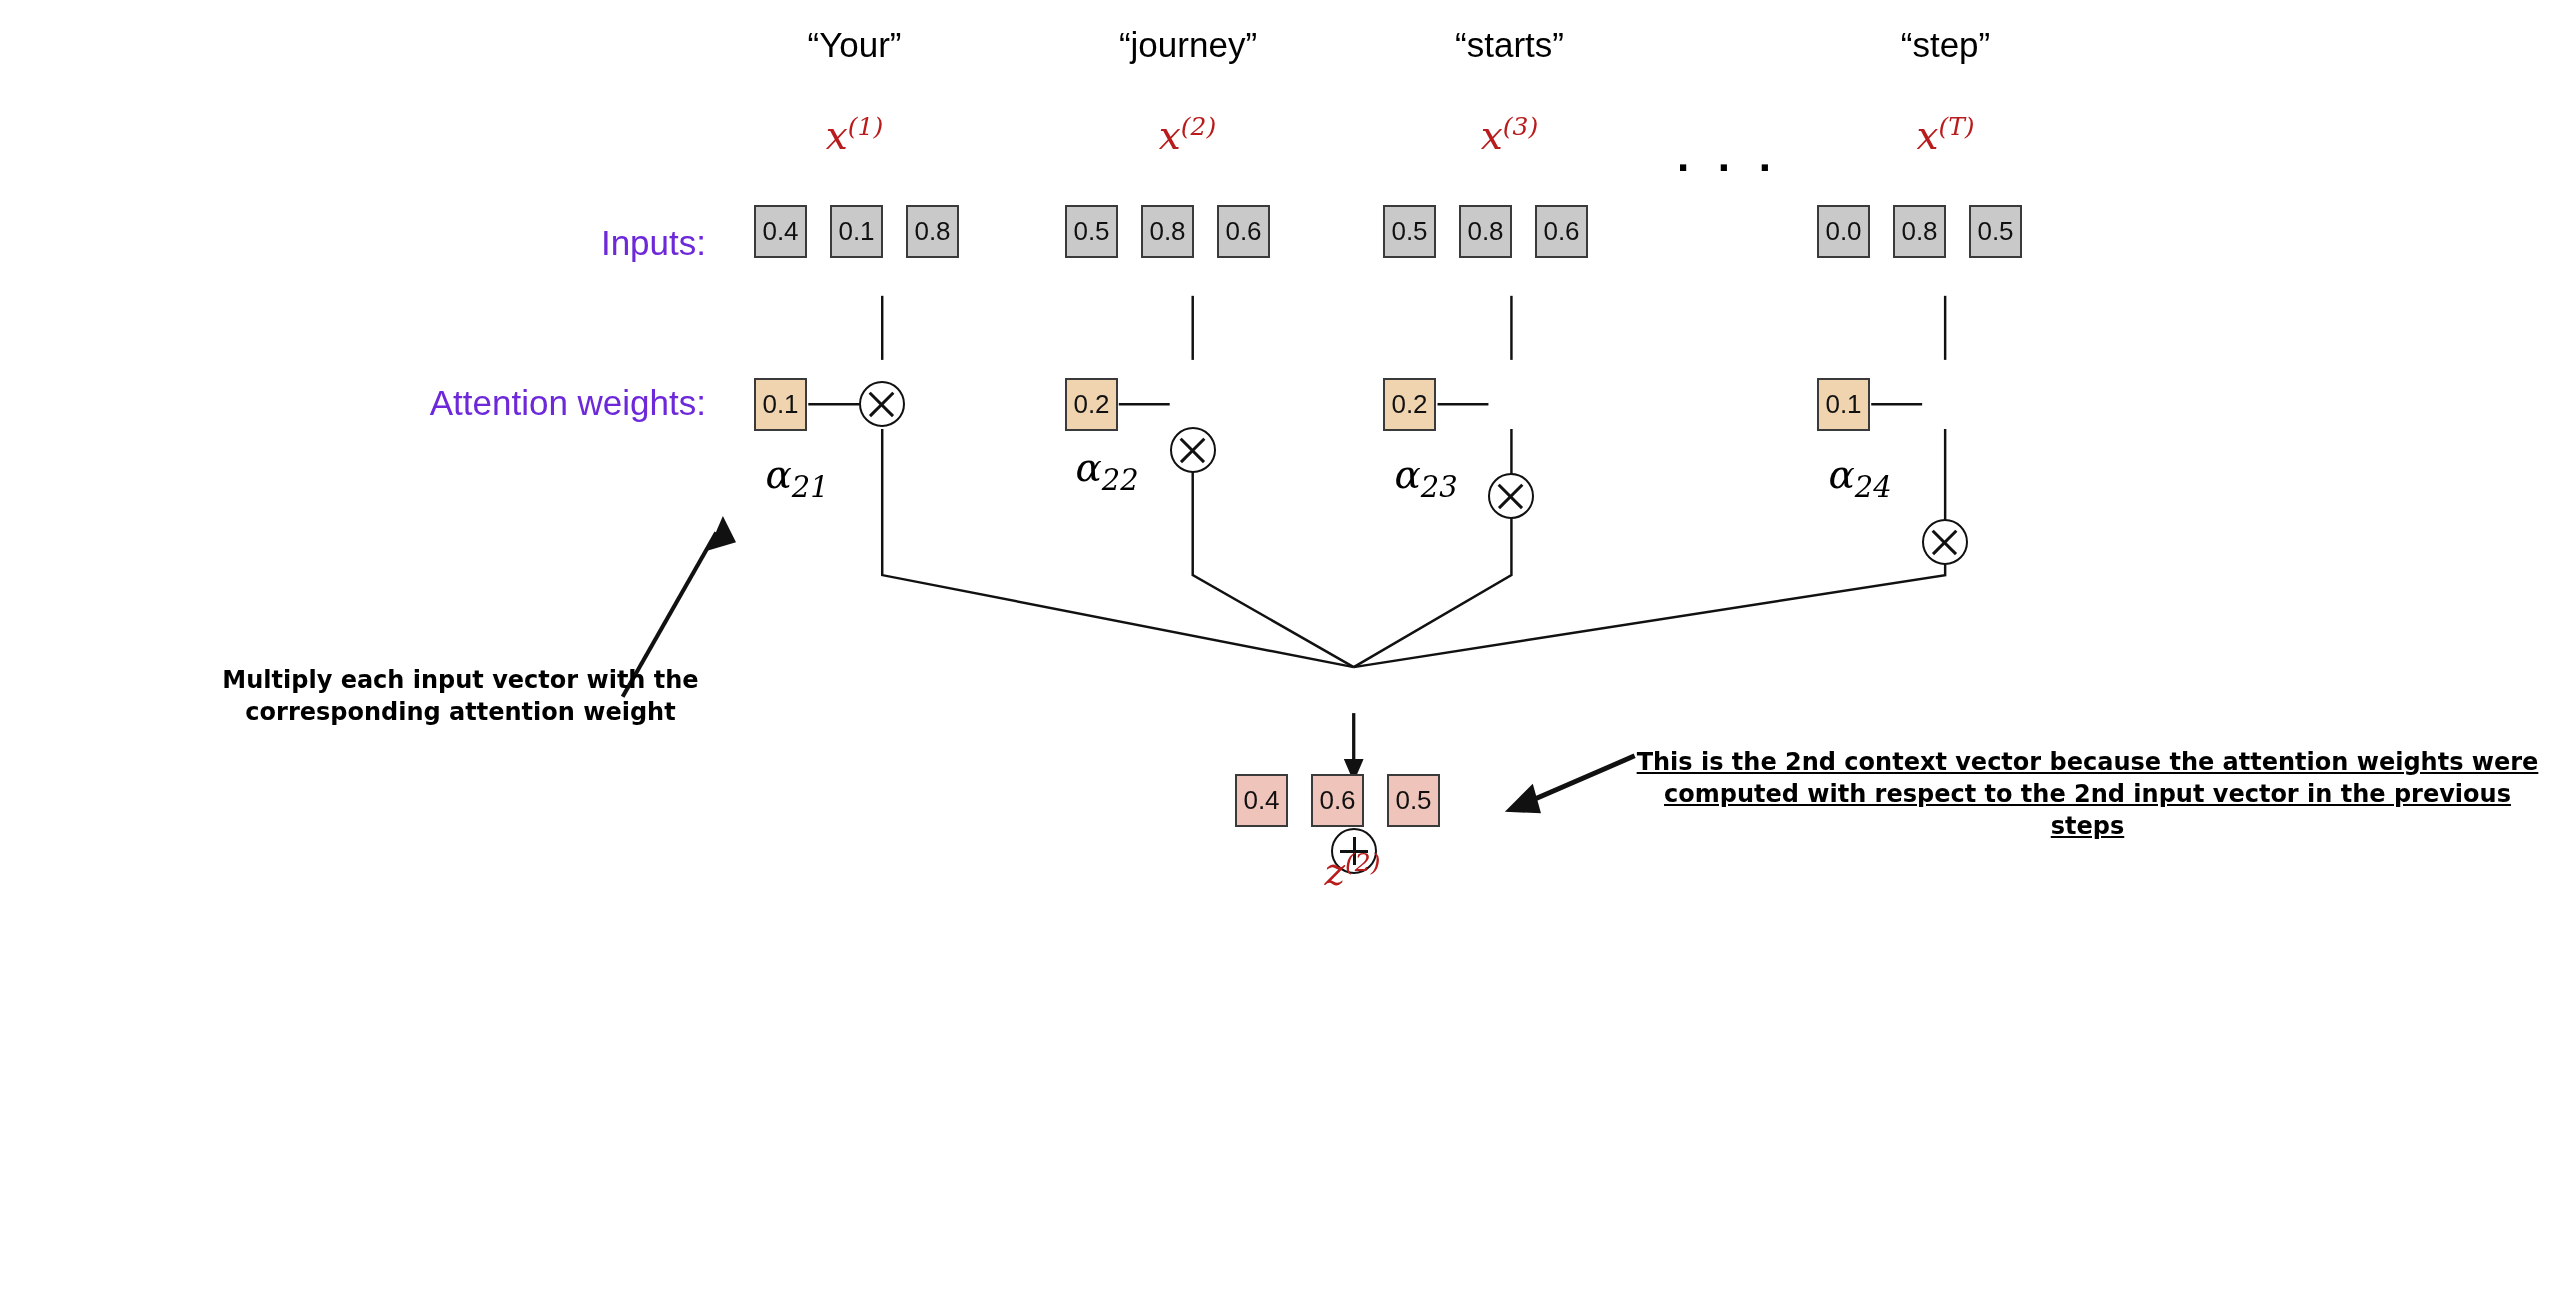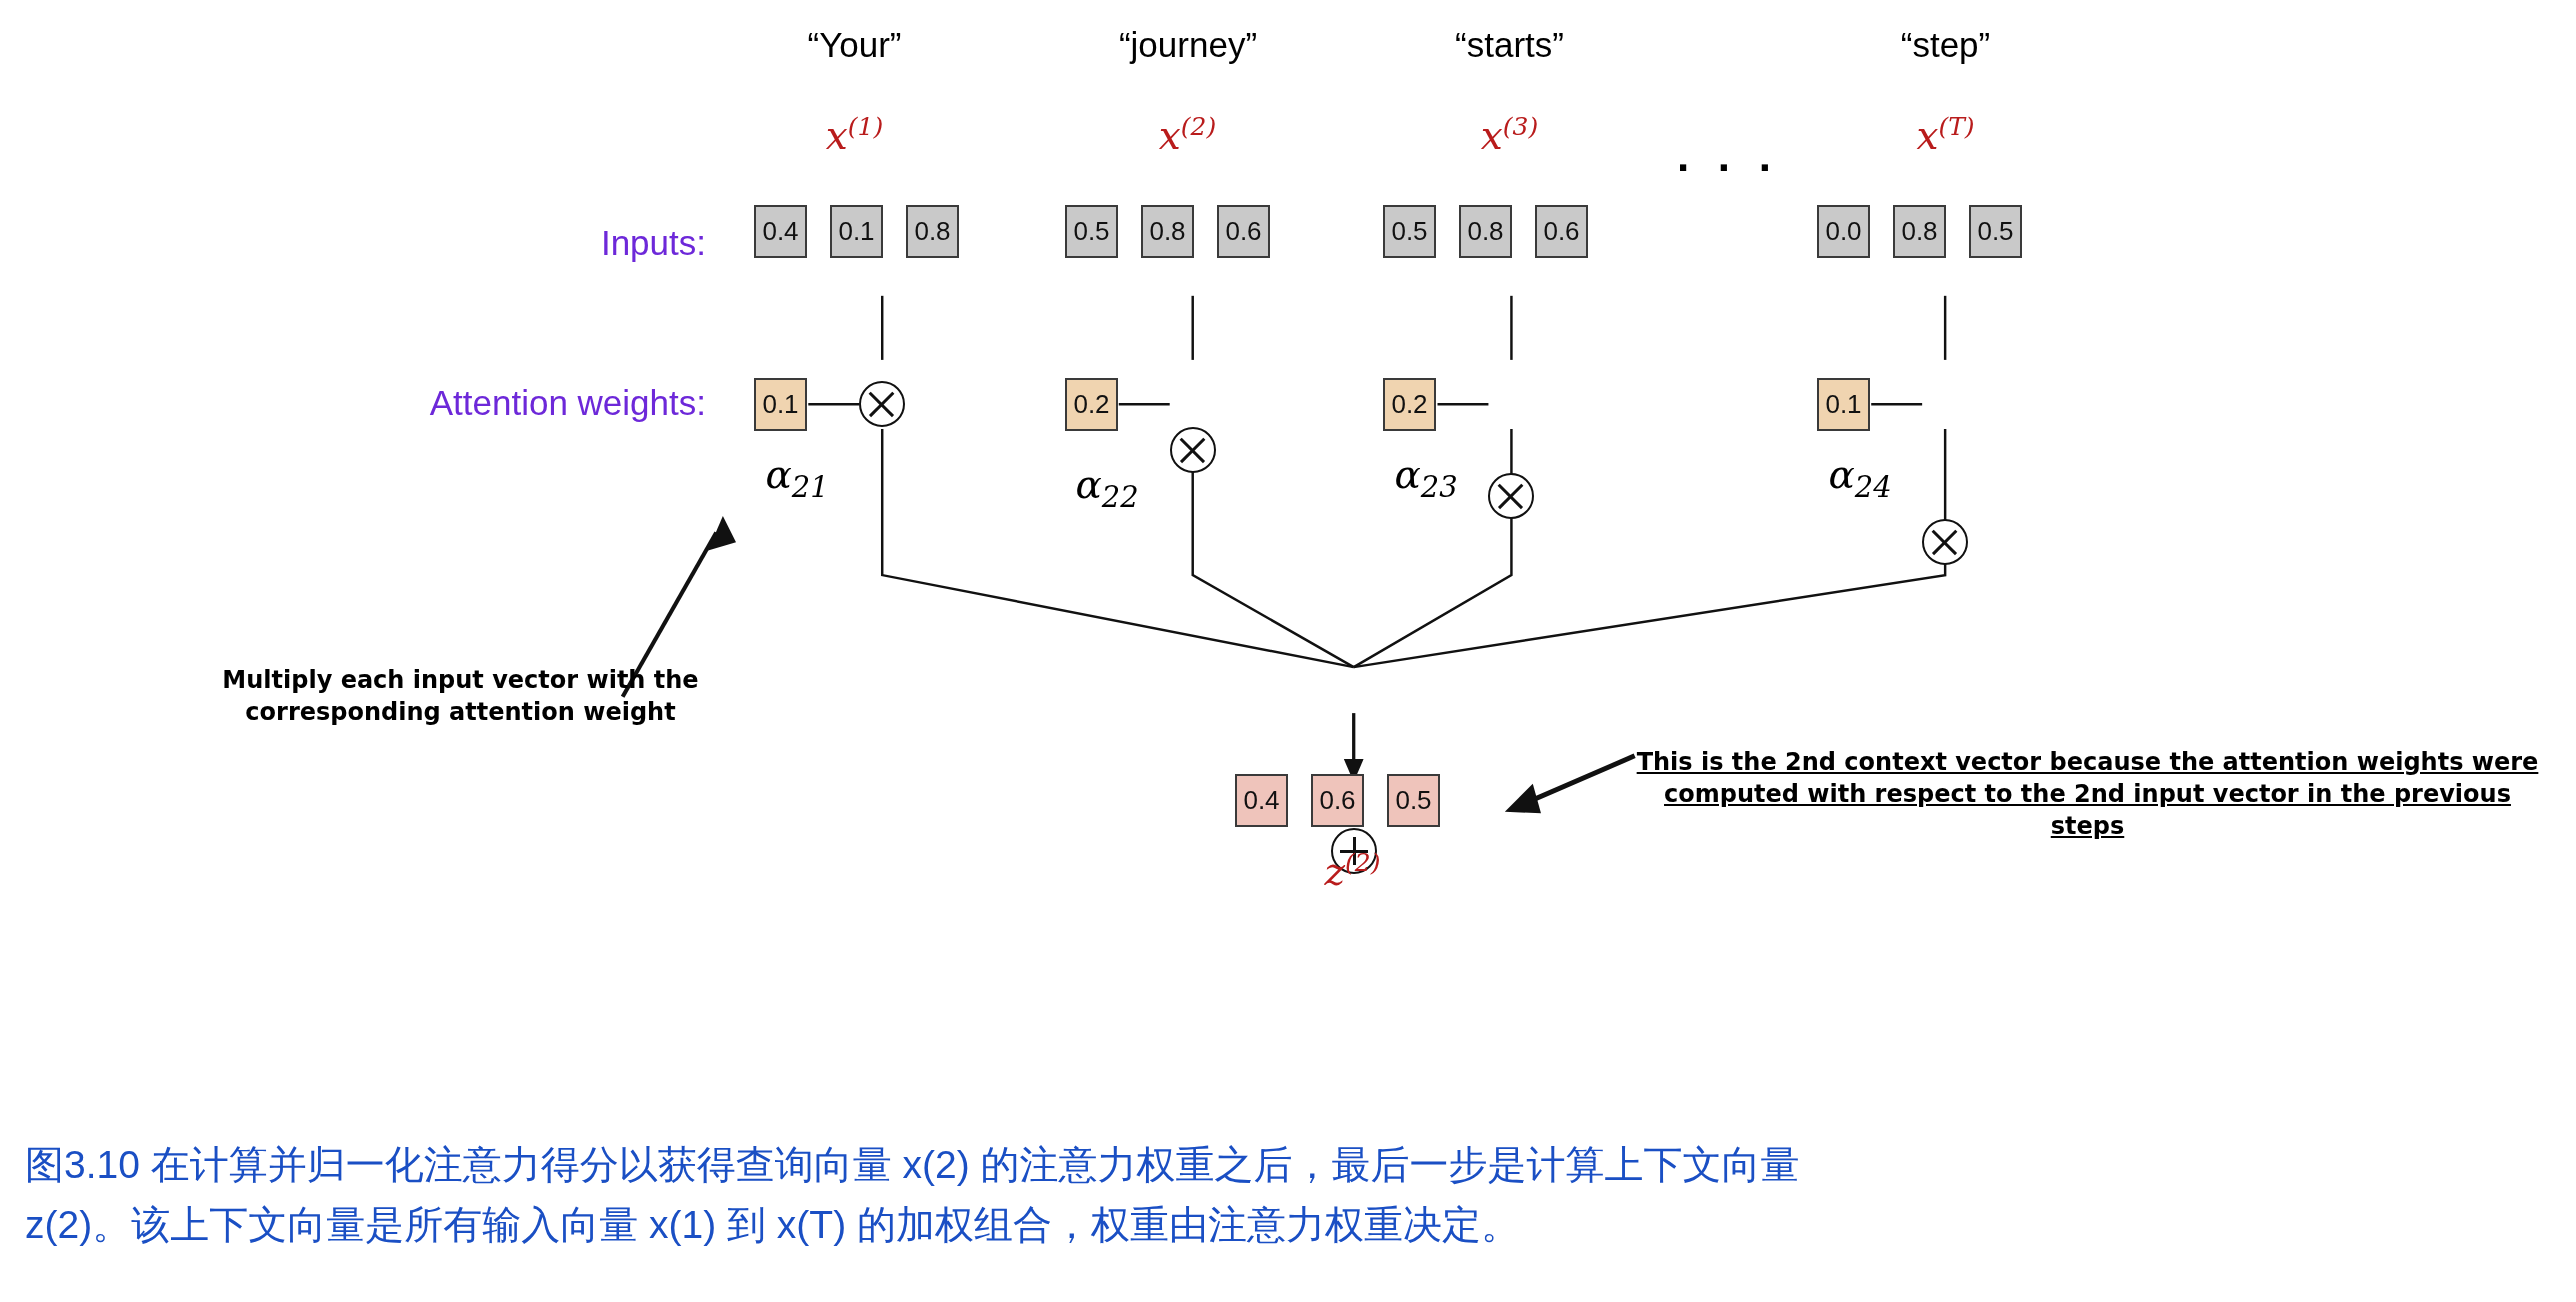--- a/index.html
+++ b/index.html
@@ -256,21 +256,21 @@
 
   <div class="abs cell cell-tan" style="left:1383px; top:378px;">0.2</div>
   <div class="abs op-circle op-times" style="left:1488px; top:381px;"></div>
 
   <div class="abs cell cell-tan" style="left:1817px; top:378px;">0.1</div>
   <div class="abs op-circle op-times" style="left:1922px; top:381px;"></div>
 
   <div class="abs alpha-label" style="left:723px; top:452px; width:148px;">
     <span>α</span><sub>21</sub>
   </div>
-  <div class="abs alpha-label" style="left:1033px; top:462px; width:148px;">
+  <div class="abs alpha-label" style="left:1033px; top:445px; width:148px;">
     <span>α</span><sub>22</sub>
   </div>
   <div class="abs alpha-label" style="left:1352px; top:452px; width:148px;">
     <span>α</span><sub>23</sub>
   </div>
   <div class="abs alpha-label" style="left:1786px; top:452px; width:148px;">
     <span>α</span><sub>24</sub>
   </div>
 
   <div class="abs op-circle op-plus" style="left:1331px; top:644px;"></div>
@@ -283,19 +283,15 @@
   </div>
 
   <div class="abs var-label" style="left:1254px; top:848px; width:197px;">
     <span>z</span><sup>(2)</sup>
   </div>
 
   <div class="abs annot annot-left" style="left:145px; top:664px; width:631px;">Multiply each input vector with the corresponding attention weight</div>
 
   <div class="abs annot annot-right" style="left:1633px; top:746px; width:909px;">This is the 2nd context vector because the attention weights were computed with respect to the 2nd input vector in the previous steps</div>
 
-  <div class="caption">
-    <div>图3.10 在计算并归一化注意力得分以获得查询向量 x(2) 的注意力权重之后，最后一步是计算上下文向量</div>
-    <div>z(2)。该上下文向量是所有输入向量 x(1) 到 x(T) 的加权组合，权重由注意力权重决定。</div>
-  </div>
 
 </div>
 
 
 </body></html>

